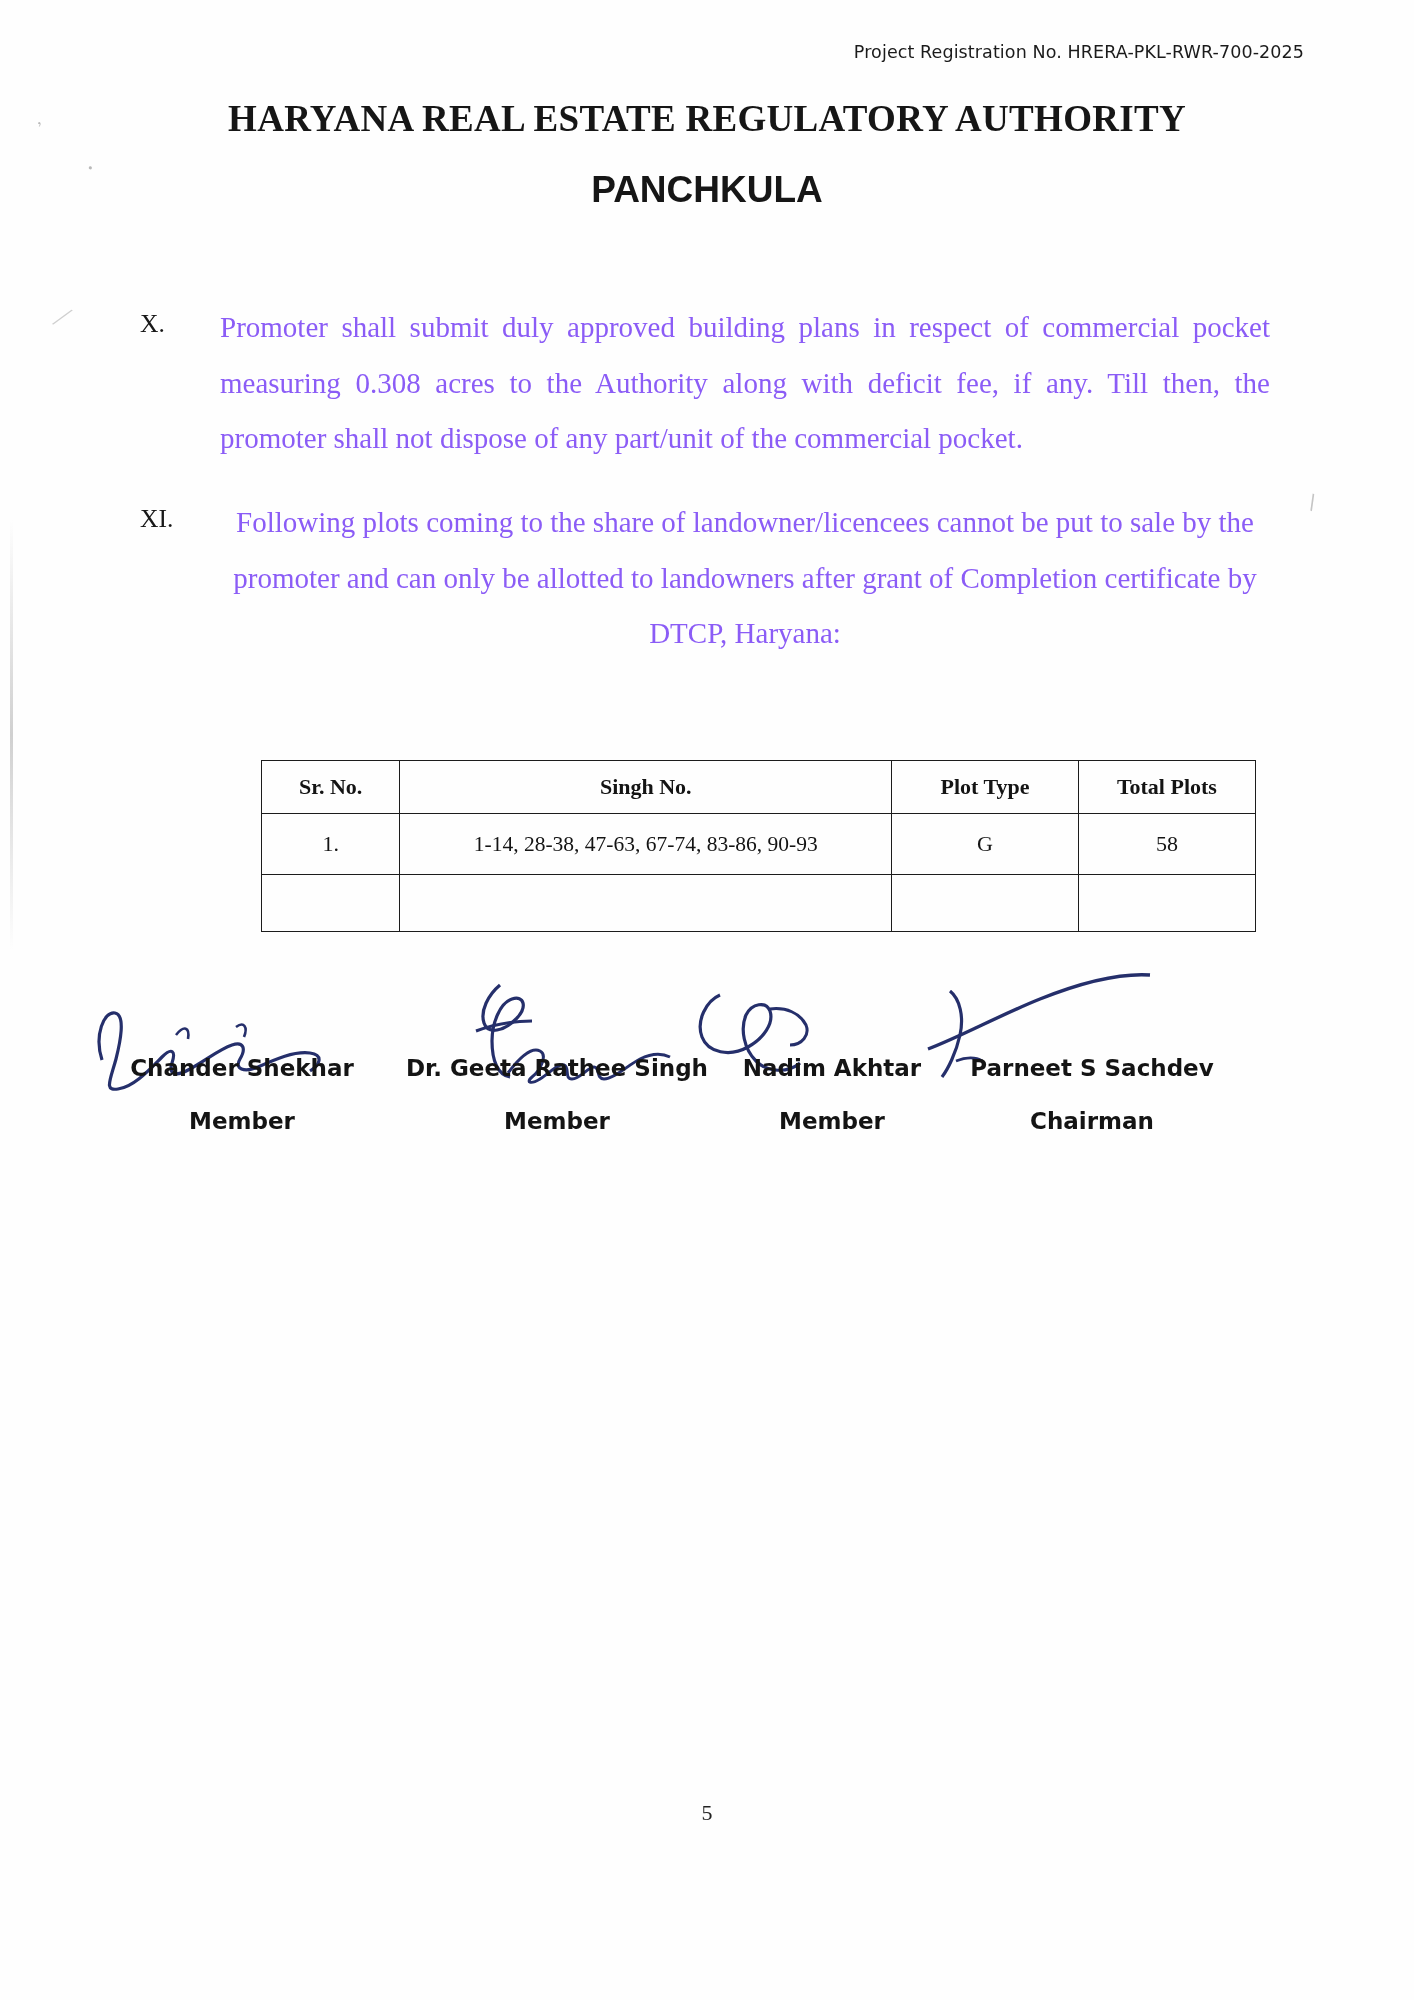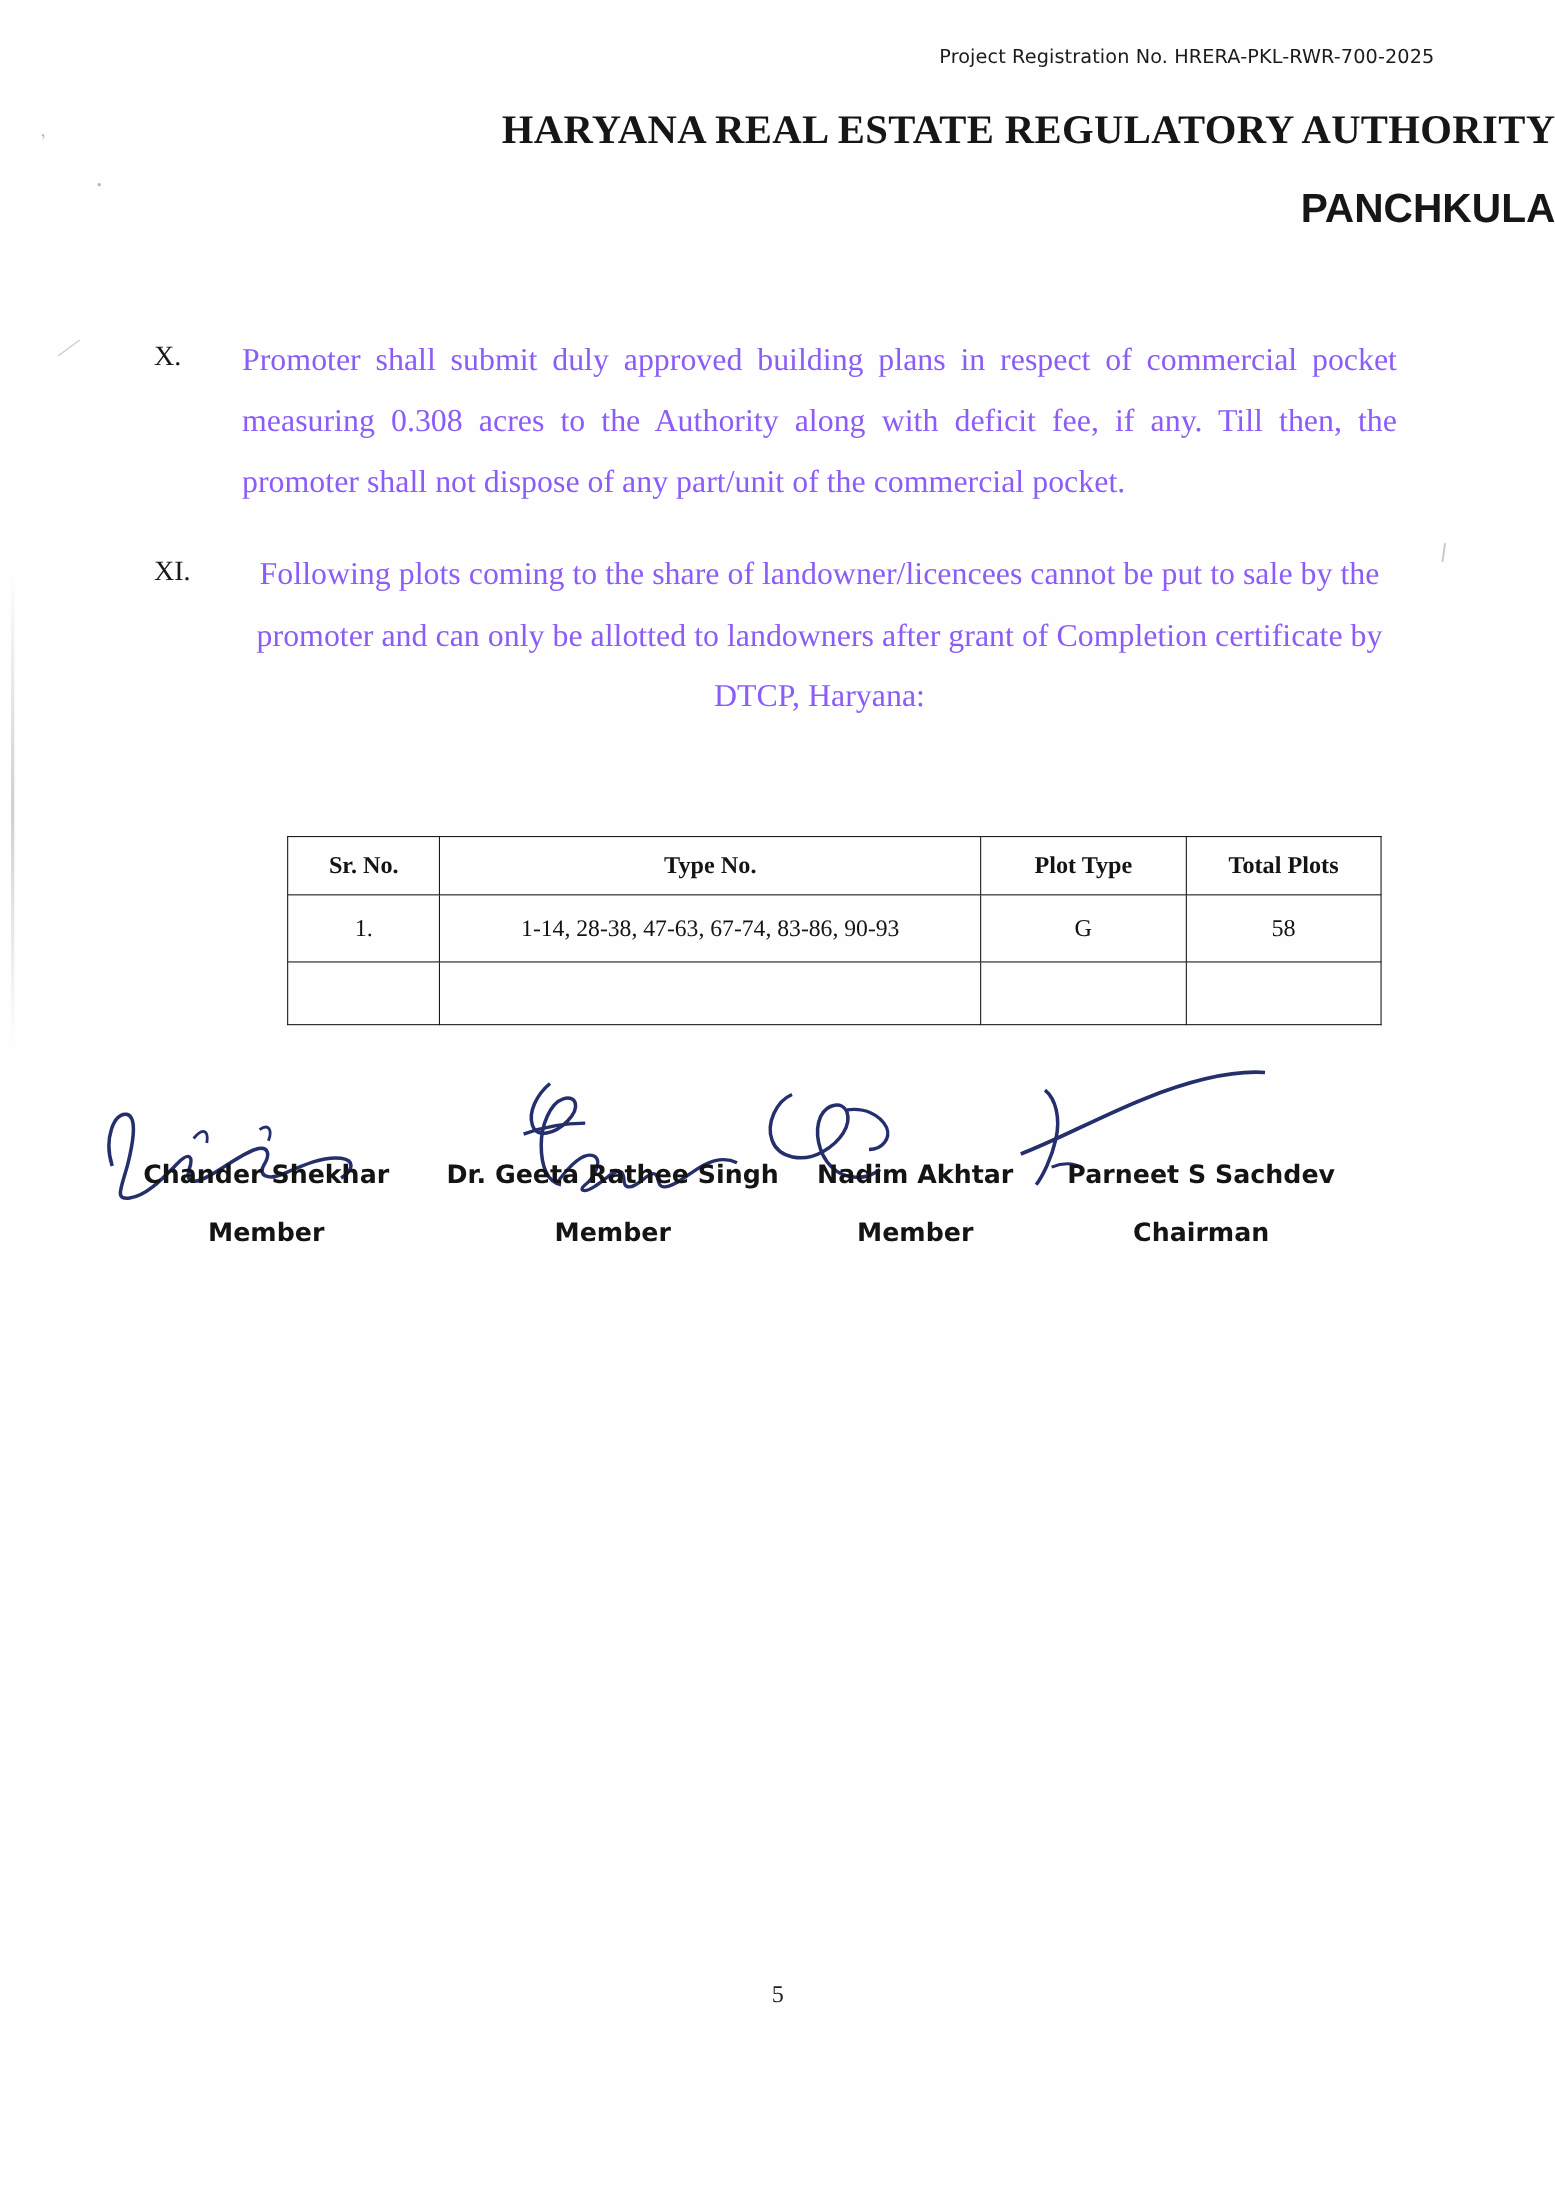--- a/index.html
+++ b/index.html
@@ -52,21 +52,21 @@
     font-size: 17.5px;
     letter-spacing: 0.1px;
     color: #1b1b1b;
   }
 
   .title-block {
     position: absolute;
     top: 100px;
     left: 0;
     width: 1414px;
-    text-align: right;
+    text-align: center;
   }
   .title-main {
     font-family: "Liberation Serif", serif;
     font-weight: bold;
     font-size: 37px;
     letter-spacing: 0.3px;
     color: #161616;
     line-height: 1.0;
   }
   .title-sub {
@@ -223,21 +223,21 @@
       <div class="clause-text nojust">Following plots coming to the share of landowner/licencees cannot be put to sale by the promoter and can only be allotted to landowners after grant of Completion certificate by DTCP, Haryana:</div>
     </div>
 
   </div>
 
   <div class="plots-table-wrap">
     <table class="plots">
       <thead>
         <tr>
           <th class="col-sr">Sr. No.</th>
-          <th class="col-plot">Type No.</th>
+          <th class="col-plot">Singh No.</th>
           <th class="col-type">Plot Type</th>
           <th class="col-total">Total Plots</th>
         </tr>
       </thead>
       <tbody>
         <tr>
           <td>1.</td>
           <td class="plotlist">1-14, 28-38, 47-63, 67-74, 83-86, 90-93</td>
           <td>G</td>
           <td>58</td>

